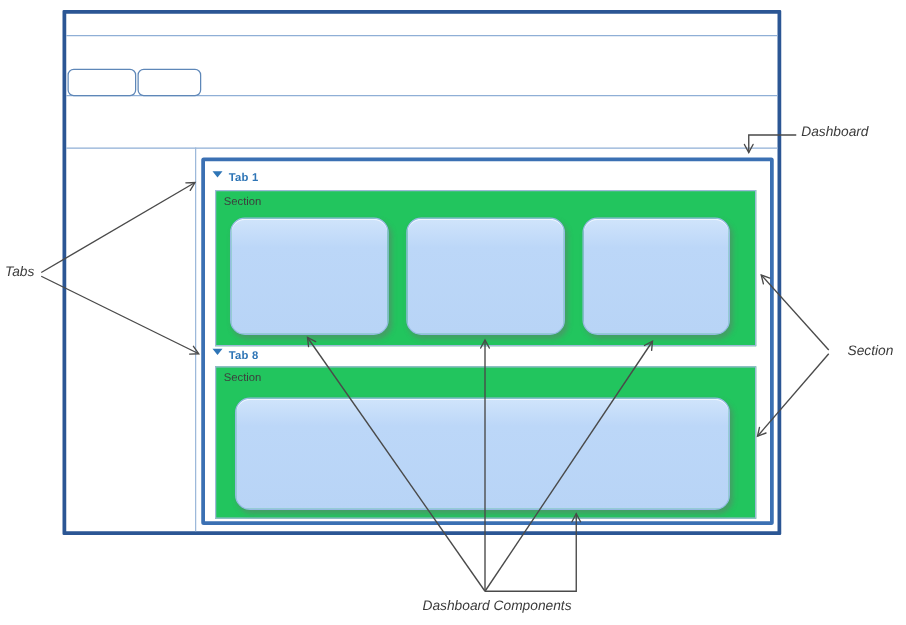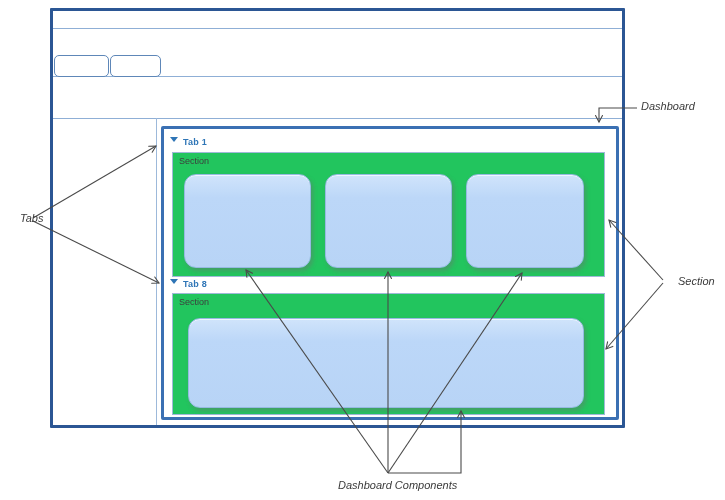--- a/index.html
+++ b/index.html
@@ -79,21 +79,21 @@
       <span class="tri-icon"></span>
       <span class="dash-tab-label">Tab 8</span>
     </div>
     <div class="section-box" style="top:164px;height:122px">
       <div class="section-label">Section</div>
       <div class="component" style="position:absolute;left:15px;top:24px;width:396px;height:90px"></div>
     </div>
   </div>
 
   <div class="callout" style="left:641px;top:100px">Dashboard</div>
-  <div class="callout" style="left:20px;top:212px">Tabs</div>
+  <div class="callout" style="left:4px;top:212px">Tabs</div>
   <div class="callout" style="left:678px;top:275px">Section</div>
   <div class="callout" style="left:338px;top:479px">Dashboard Components</div>
 
   <svg id="arrow-overlay" width="725" height="500">
     <defs>
       <marker id="arr" viewBox="0 0 10 10" refX="8" refY="5" markerWidth="9" markerHeight="9" orient="auto">
         <path d="M1.5,1.5 L8,5 L1.5,8.5" fill="none" stroke="#4A4A4A" stroke-width="1.1" stroke-linecap="round"></path>
       </marker>
     </defs>
     <g stroke="#4A4A4A" stroke-width="1.1" fill="none">

